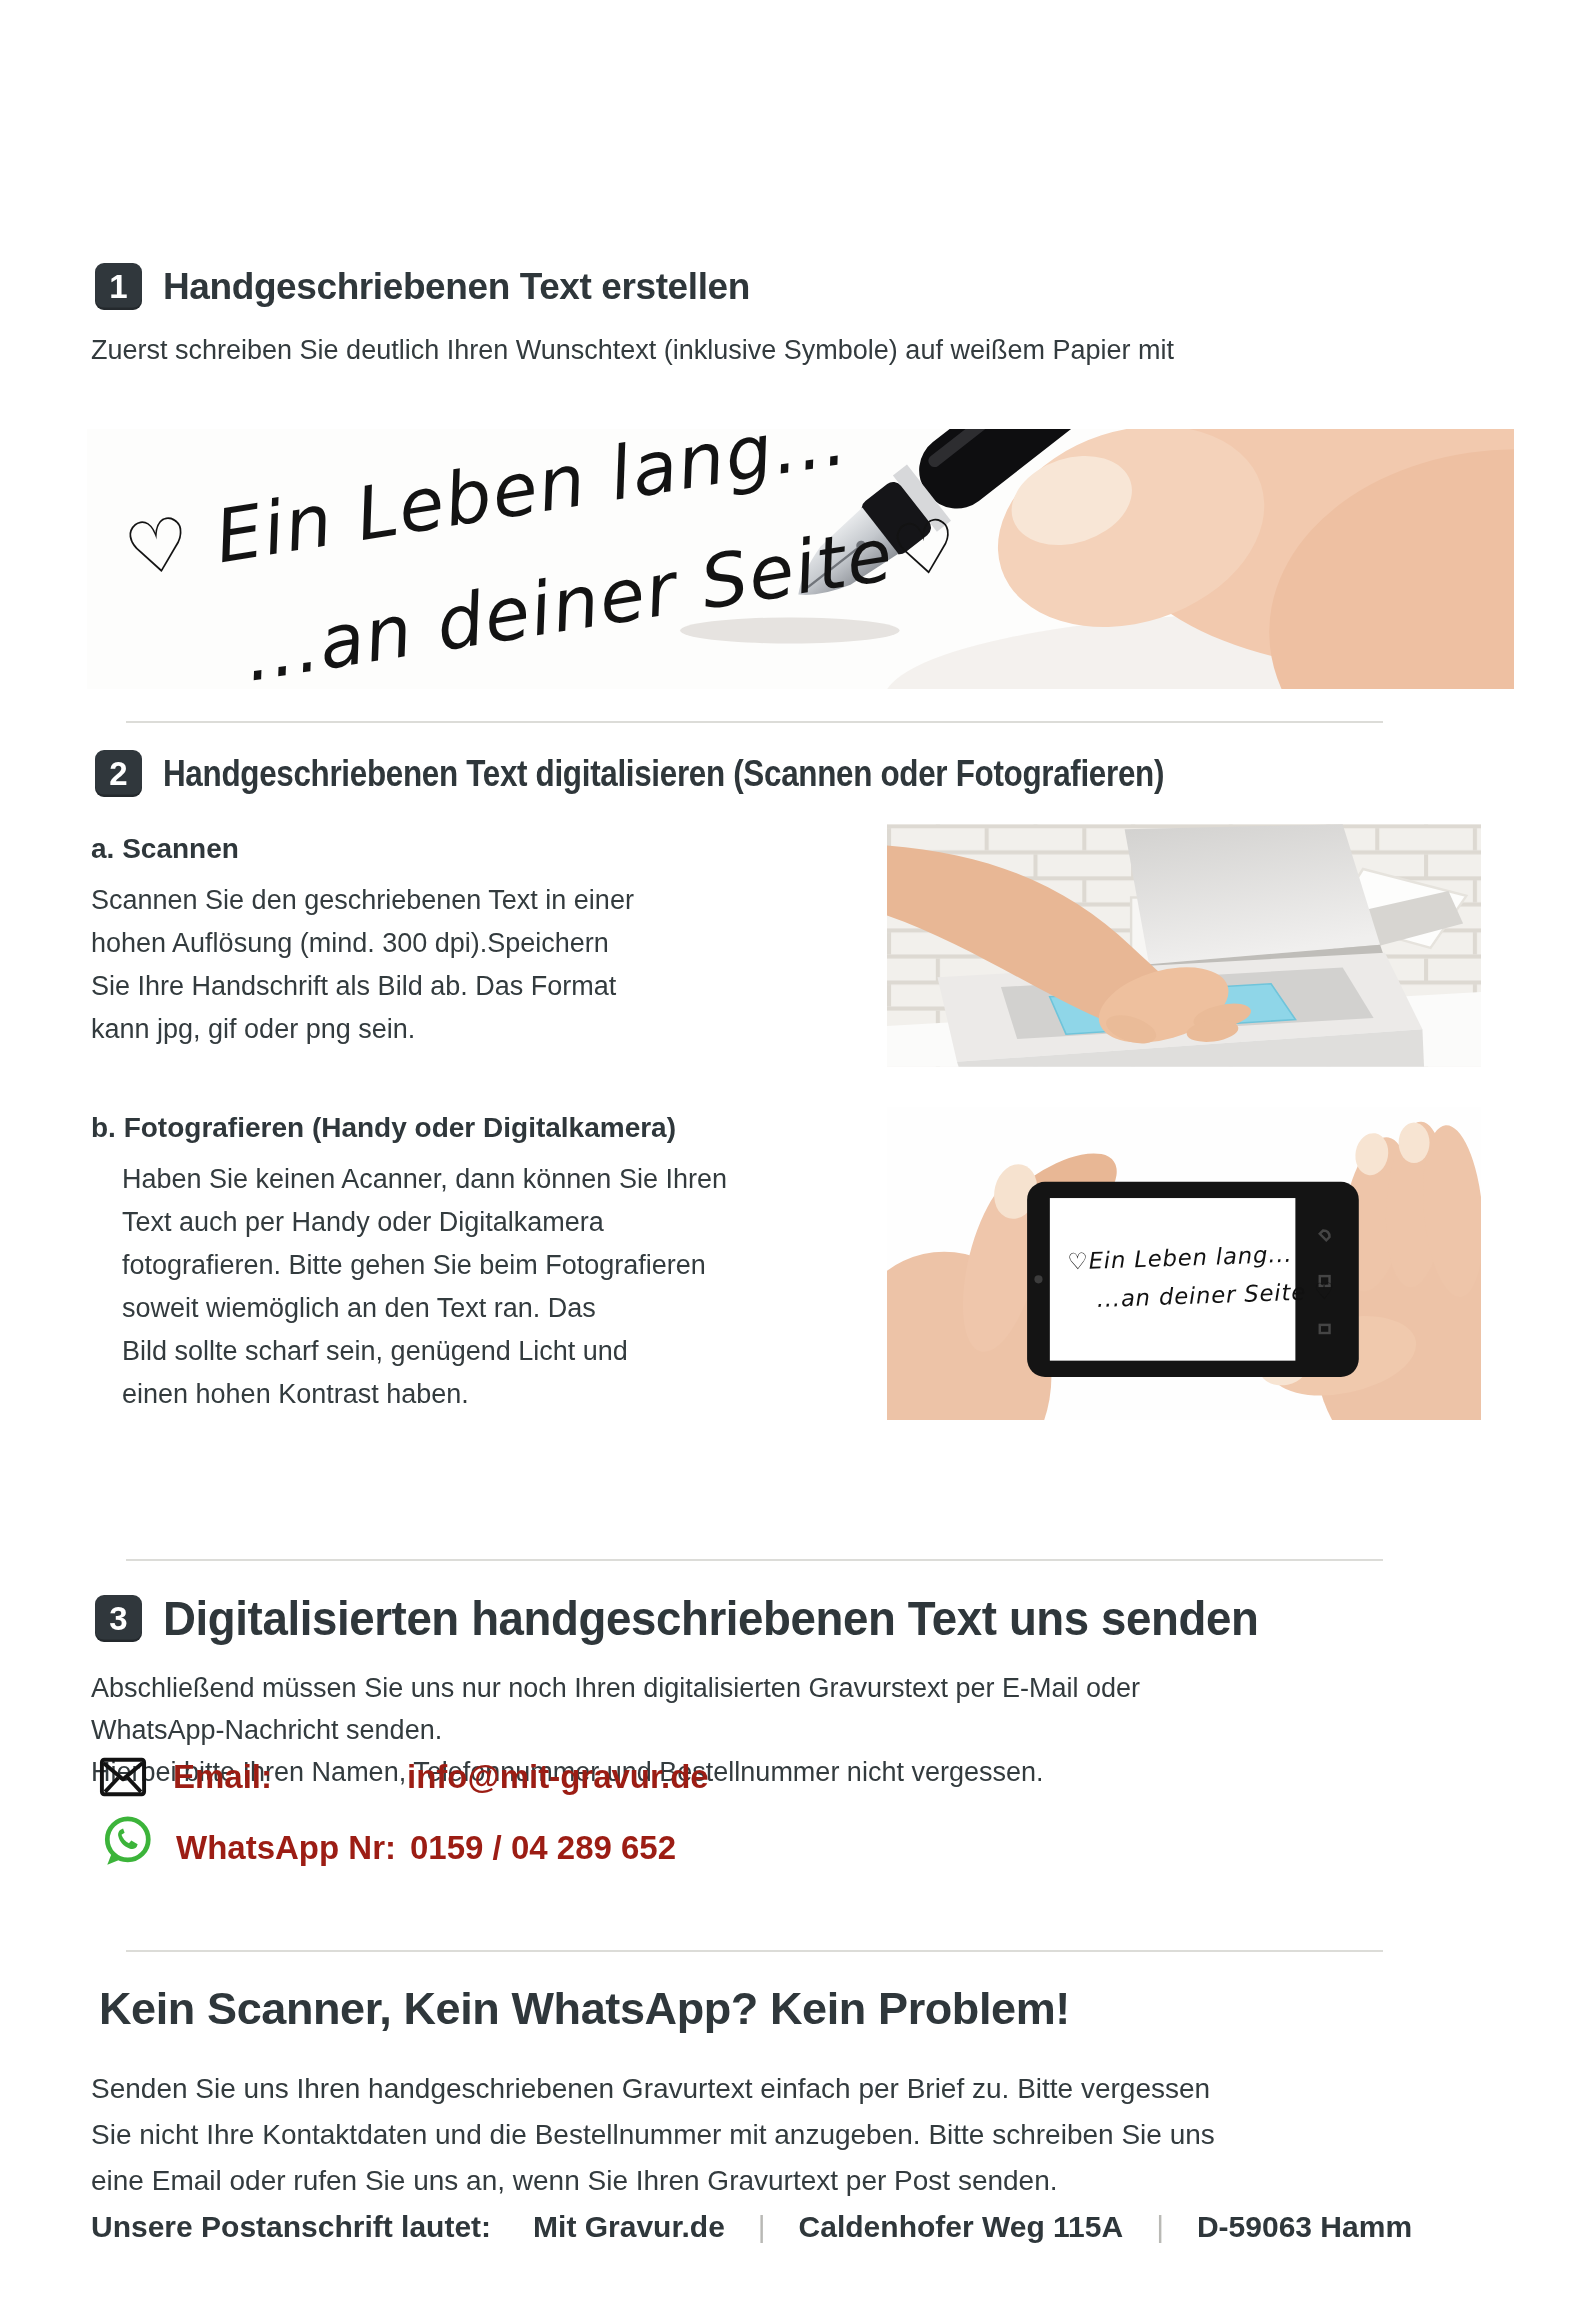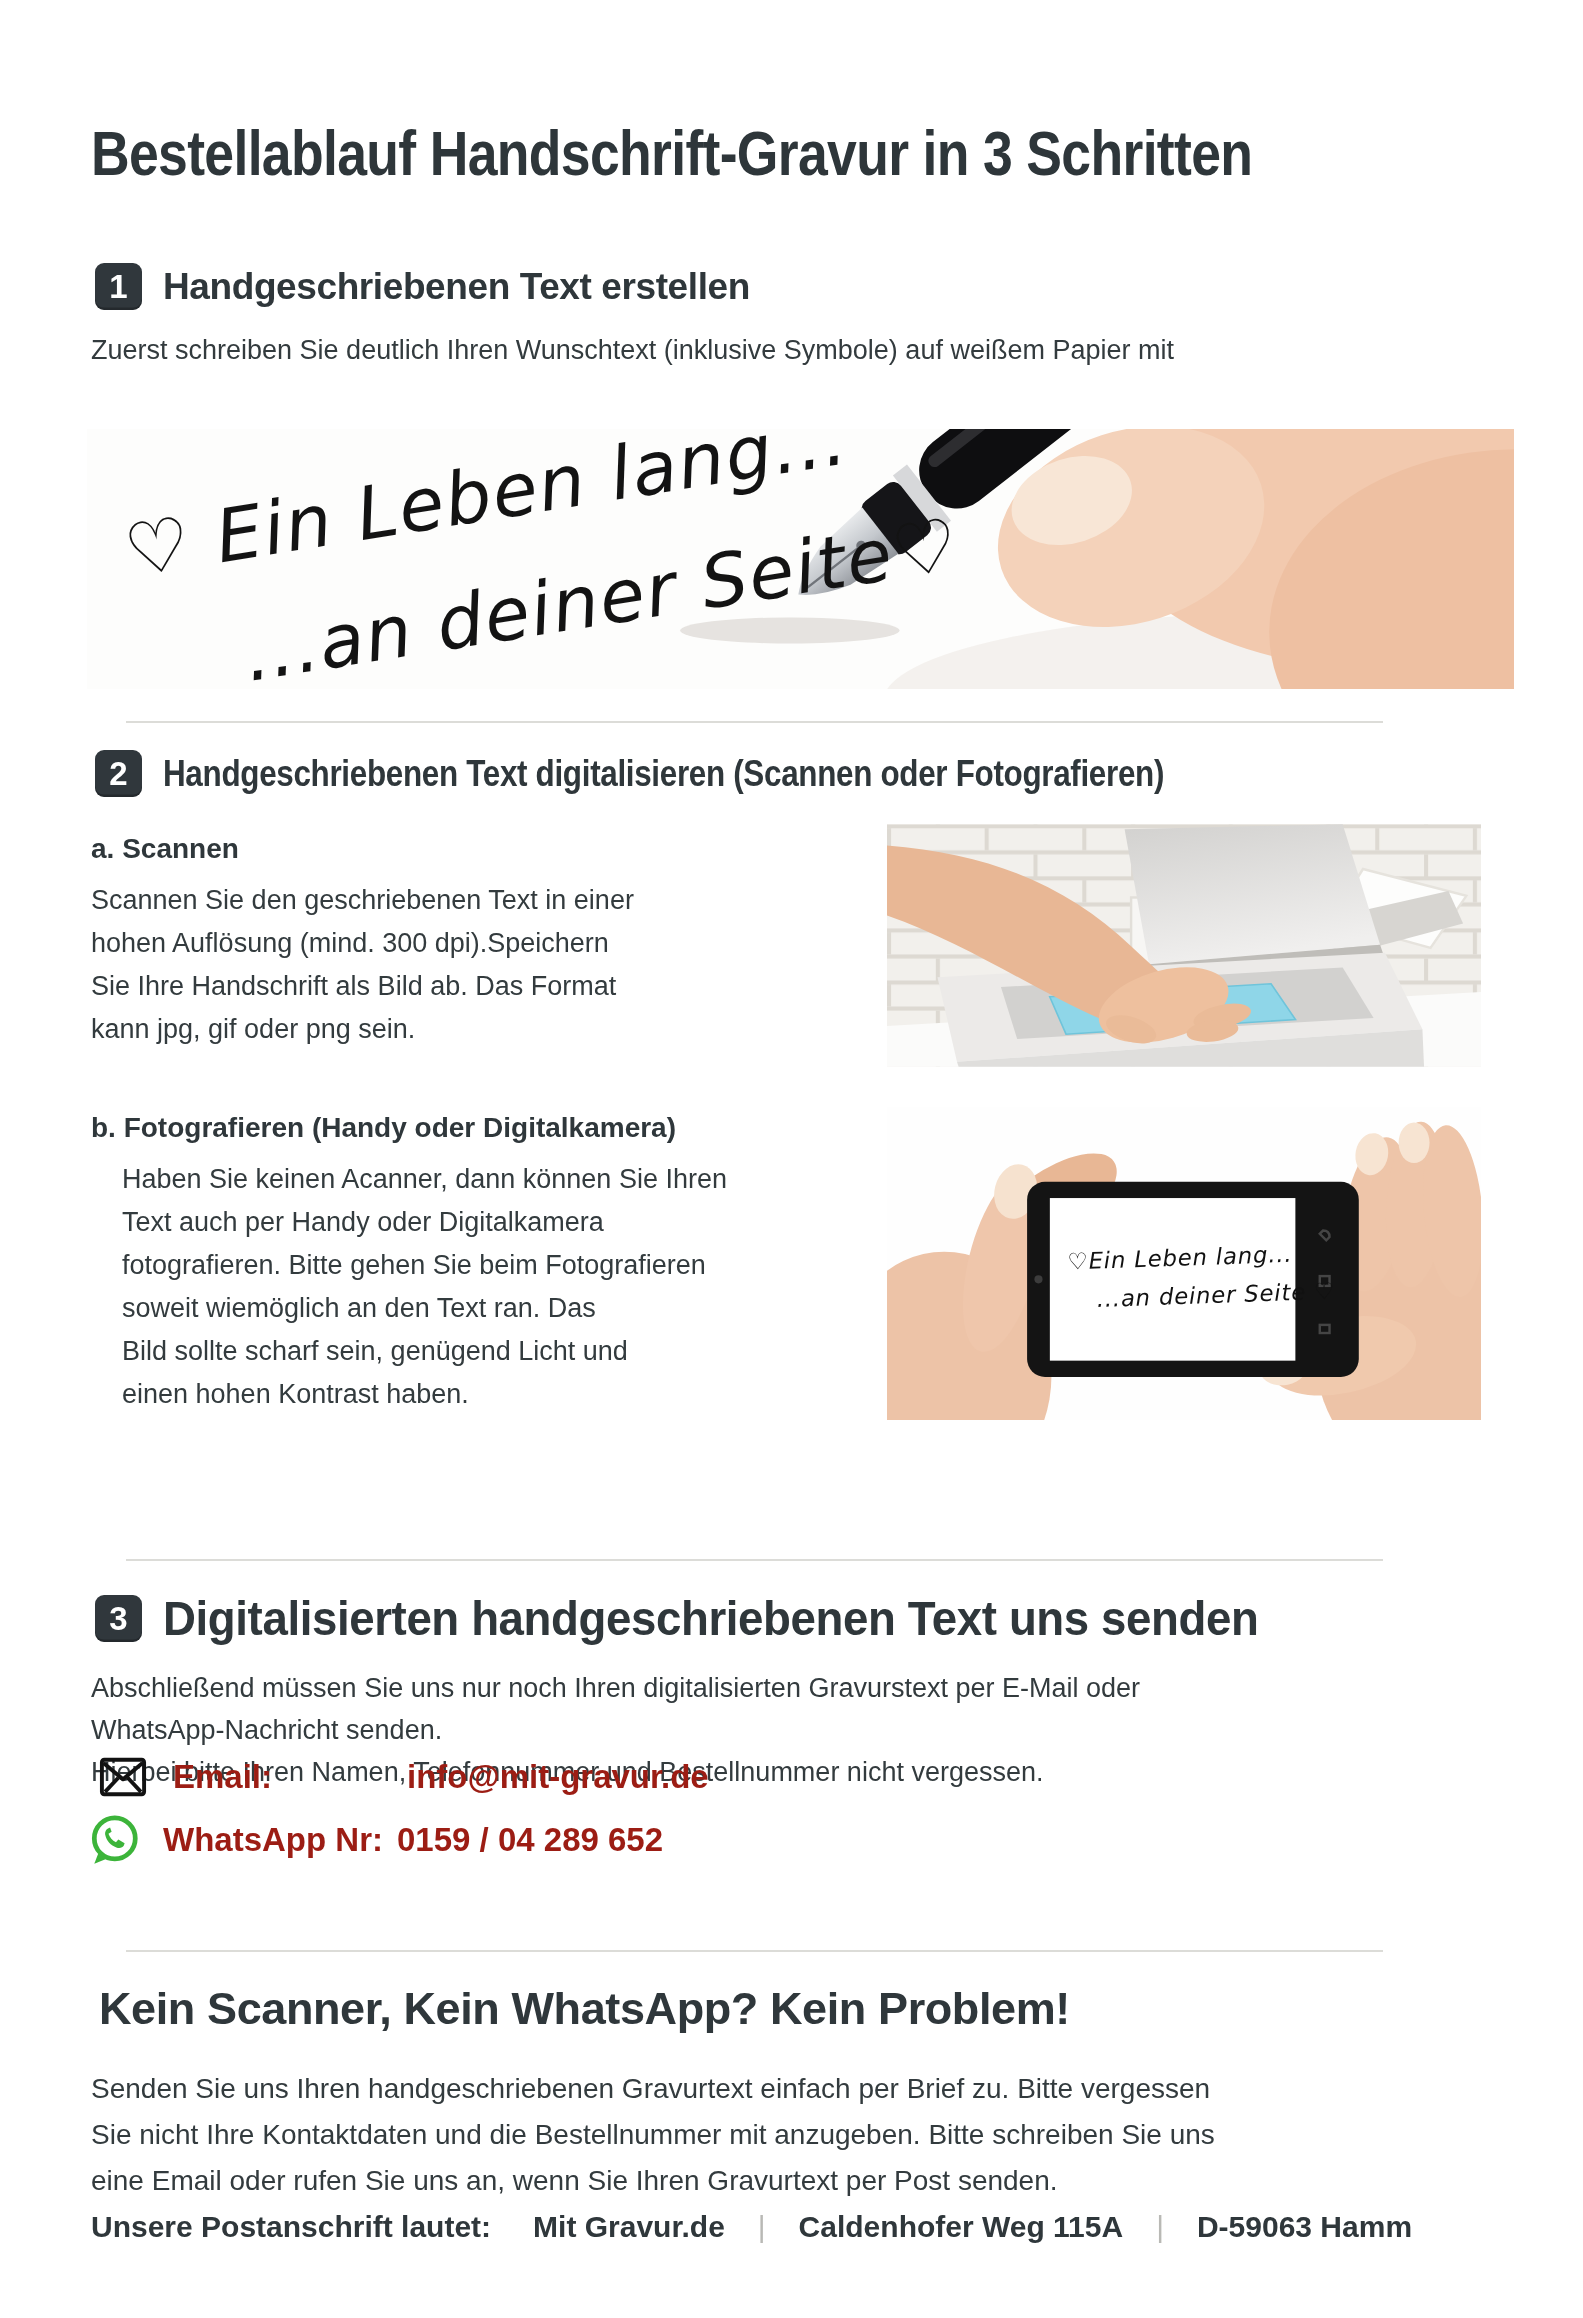--- a/index.html
+++ b/index.html
@@ -42,23 +42,20 @@
   .address-label{margin-right:42px;}
   .address-sep{color:#b9b9b5;margin:0 33px;font-weight:normal;}
   .photo{overflow:hidden;}
   svg text{font-family:"DejaVu Sans", sans-serif;}
 </style>
 </head>
 <body>
 
 <div class="page">
 
-  <div class="abs title">
-    <span class="cond">Bestellablauf Handschrift-Gravur in 3 Schritten</span>
-  </div>
 
   <div class="abs step-row" style="left:95px;top:263px;">
     <div class="badge">1</div>
     <div class="step-heading">Handgeschriebenen Text erstellen</div>
   </div>
 
   <div class="abs" style="left:91px;top:330px;">
     <div class="body-line">Zuerst schreiben Sie deutlich Ihren Wunschtext (inklusive Symbole) auf weißem Papier mit</div>
   </div>
 
@@ -220,21 +217,21 @@
         <rect x="5" y="6" width="54" height="44" rx="3" fill="none" stroke="#121212" stroke-width="5"></rect>
         <path d="M7,10 L32,31 L57,10" fill="none" stroke="#121212" stroke-width="5" stroke-linejoin="round"></path>
         <path d="M9,47 L26,29" fill="none" stroke="#121212" stroke-width="5"></path>
         <path d="M55,47 L38,29" fill="none" stroke="#121212" stroke-width="5"></path>
       </svg>
     </span>
     <span class="contact-label" style="width:234px;margin-left:23px;">Email:</span>
     <span class="contact-value">info@mit-gravur.de</span>
   </div>
 
-  <div class="abs contact-row" style="left:88px;top:1813px;height:54px;">
+  <div class="abs contact-row" style="left:101px;top:1813px;height:54px;align-items:flex-end;">
     <span style="display:inline-flex;width:54px;">
       <svg width="52" height="52" viewBox="0 0 66 66">
         <circle cx="34" cy="31" r="26" fill="none" stroke="#3cb43a" stroke-width="6"></circle>
         <path d="M13,50 L8,63 L23,57 Z" fill="#3cb43a"></path>
         <path d="M26,18 c-3,1 -5,5 -4,9 c1.5,7 7,13 14,15.5 c4,1.5 8,0.5 9.5,-2.5 l1,-3 -8,-4.5 -3,3.5 c-4.5,-2.5 -8,-6.5 -9.5,-11 l4,-2.5 -2,-5.5 z" fill="#3cb43a"></path>
       </svg>
     </span>
     <span class="contact-label" style="width:234px;margin-left:21px;">WhatsApp Nr:</span>
     <span class="contact-value">0159 / 04 289 652</span>
   </div>

